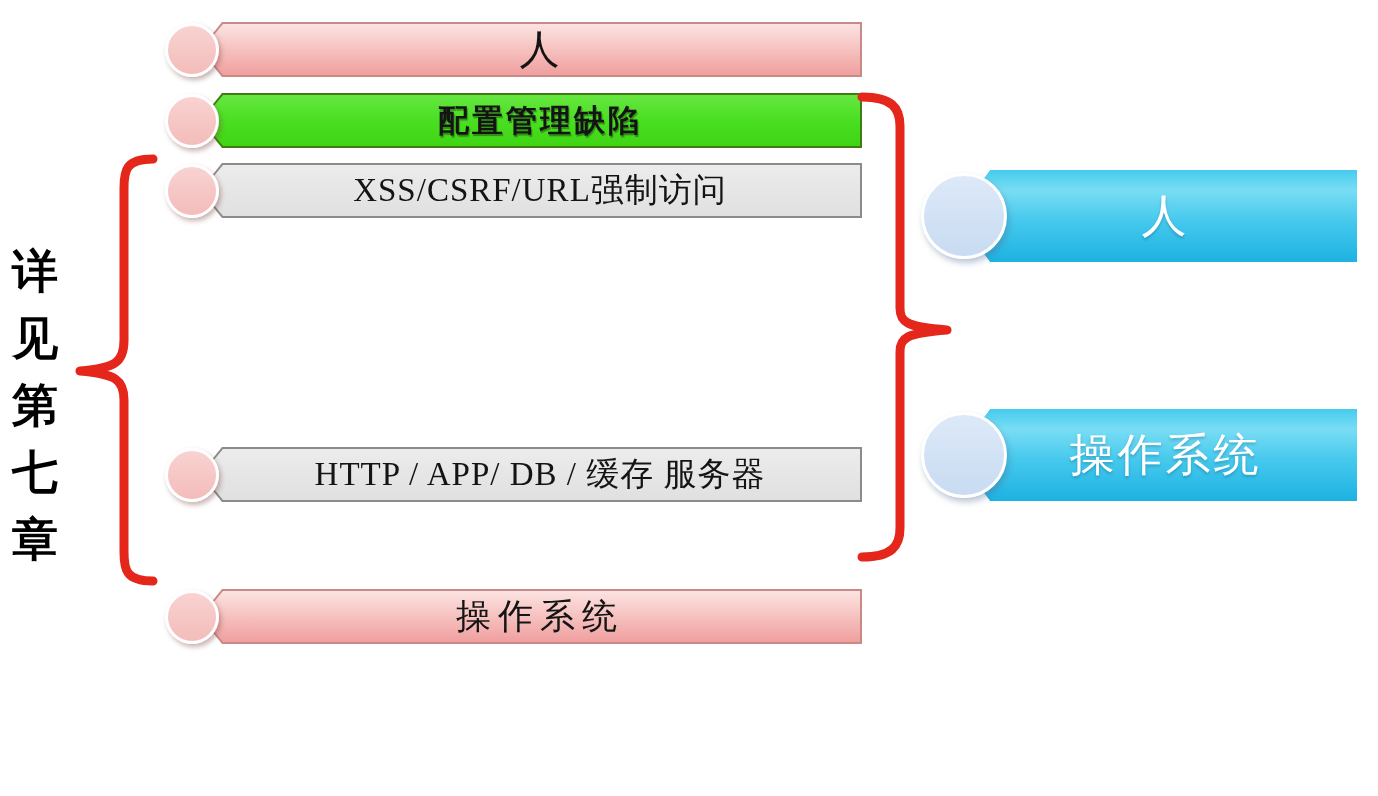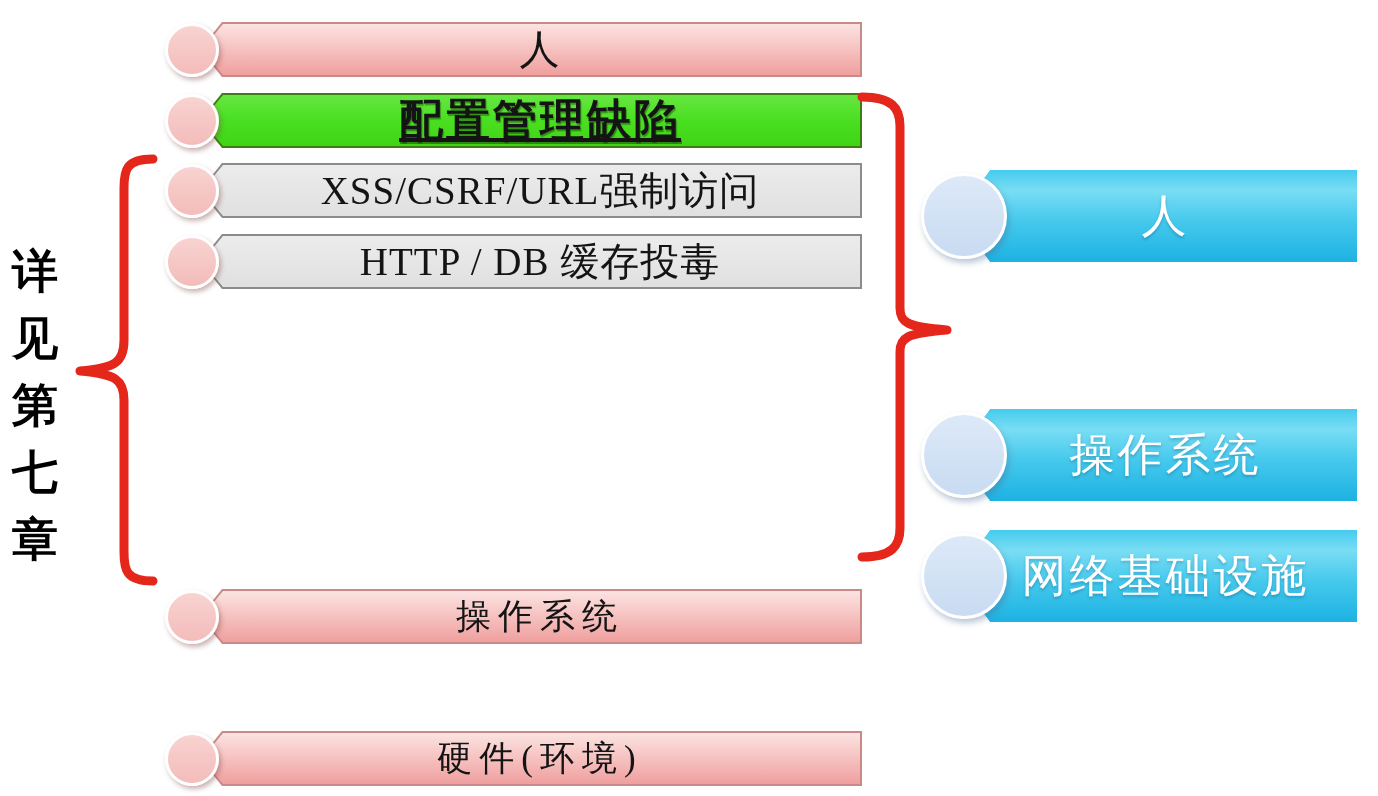--- a/index.html
+++ b/index.html
@@ -32,24 +32,24 @@
     background:transparent;
     clip-path:polygon(34px 0,100% 0,100% 100%,34px 100%,0 50%);
     filter:drop-shadow(2px 4px 3px rgba(0,0,0,.25));
   }
   .bar.blue .fill{
     inset:0;
     clip-path:polygon(34px 0,100% 0,100% 100%,34px 100%,0 50%);
     background:linear-gradient(180deg,#45cbee 0%,#79ddf4 22%,#46c9ed 55%,#1db2e2 100%);
   }
   
-  .lbl{color:#141414;font-size:39px;letter-spacing:1px;white-space:nowrap;}
+  .lbl{color:#141414;font-size:33px;letter-spacing:1px;white-space:nowrap;}
   .lbl.big{font-size:40px;}
   .lbl.wide{letter-spacing:7px;font-size:35px;}
-  .lbl.bold{font-weight:bold;font-size:44px;letter-spacing:3px;text-shadow:1px 2px 1px rgba(0,0,0,.35);text-decoration:underline;}
+  .lbl.bold{font-weight:bold;font-size:31px;letter-spacing:3px;text-shadow:1px 2px 1px rgba(0,0,0,.35);}
   .rlbl{color:#ffffff;font-size:45px;letter-spacing:3px;white-space:nowrap;text-shadow:0 2px 3px rgba(0,70,100,.30);}
   
   .dot{
     position:absolute;border-radius:50%;border:3px solid #fff;box-sizing:border-box;
   }
   .dot.pink{
     left:0;top:1px;width:54px;height:54px;
     background:linear-gradient(180deg,#f8d3d1 0%,#f3bcba 100%);
     box-shadow:2px 3px 5px rgba(120,60,60,.40);
   }
@@ -100,79 +100,63 @@
 
   <div class="lrow" style="top:163px">
     <div class="bar gray">
         <div class="fill">
           <span class="lbl">XSS/CSRF/URL强制访问</span>
         </div>
       </div>
     <div class="dot pink"></div>
   </div>
 
-  <div class="lrow" style="top:234px">
+
+
+
+  <div class="lrow" style="top:447px">
     <div class="bar gray">
         <div class="fill">
-          <span class="lbl">HTTP / DB 缓存投毒</span>
+          <span class="lbl">HTTP / APP/ DB / 缓存 服务器</span>
         </div>
       </div>
     <div class="dot pink"></div>
   </div>
-
-
-
 
 
   <div class="lrow" style="top:589px">
     <div class="bar pink">
         <div class="fill">
           <span class="lbl wide">操作系统</span>
         </div>
       </div>
     <div class="dot pink"></div>
   </div>
 
 
-  <div class="lrow" style="top:731px">
-    <div class="bar pink">
-        <div class="fill">
-          <span class="lbl wide">硬件(环境)</span>
-        </div>
-      </div>
-    <div class="dot pink"></div>
-  </div>
 
   <div class="rrow" style="top:170px">
     <div class="bar blue">
         <div class="fill">
           <span class="rlbl">人</span>
         </div>
       </div>
     <div class="dot blue"></div>
   </div>
 
 
   <div class="rrow" style="top:409px">
     <div class="bar blue">
         <div class="fill">
           <span class="rlbl">操作系统</span>
         </div>
       </div>
     <div class="dot blue"></div>
   </div>
 
-  <div class="rrow" style="top:530px">
-    <div class="bar blue">
-        <div class="fill">
-          <span class="rlbl">网络基础设施</span>
-        </div>
-      </div>
-    <div class="dot blue"></div>
-  </div>
 
 
   <svg class="overlay" width="1378" height="796" viewBox="0 0 1378 796">
 
     <path d="M 153 159
              C 126 159 124 170 124 188
              L 124 340
              C 124 362 116 368 80 371
              C 116 374 124 380 124 400
              L 124 552

